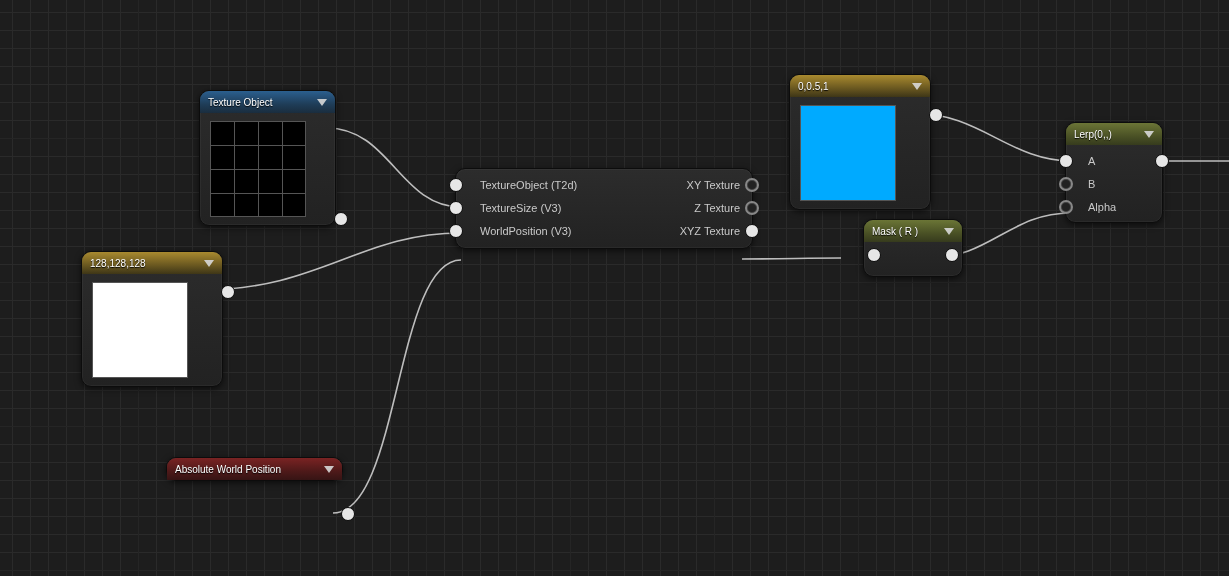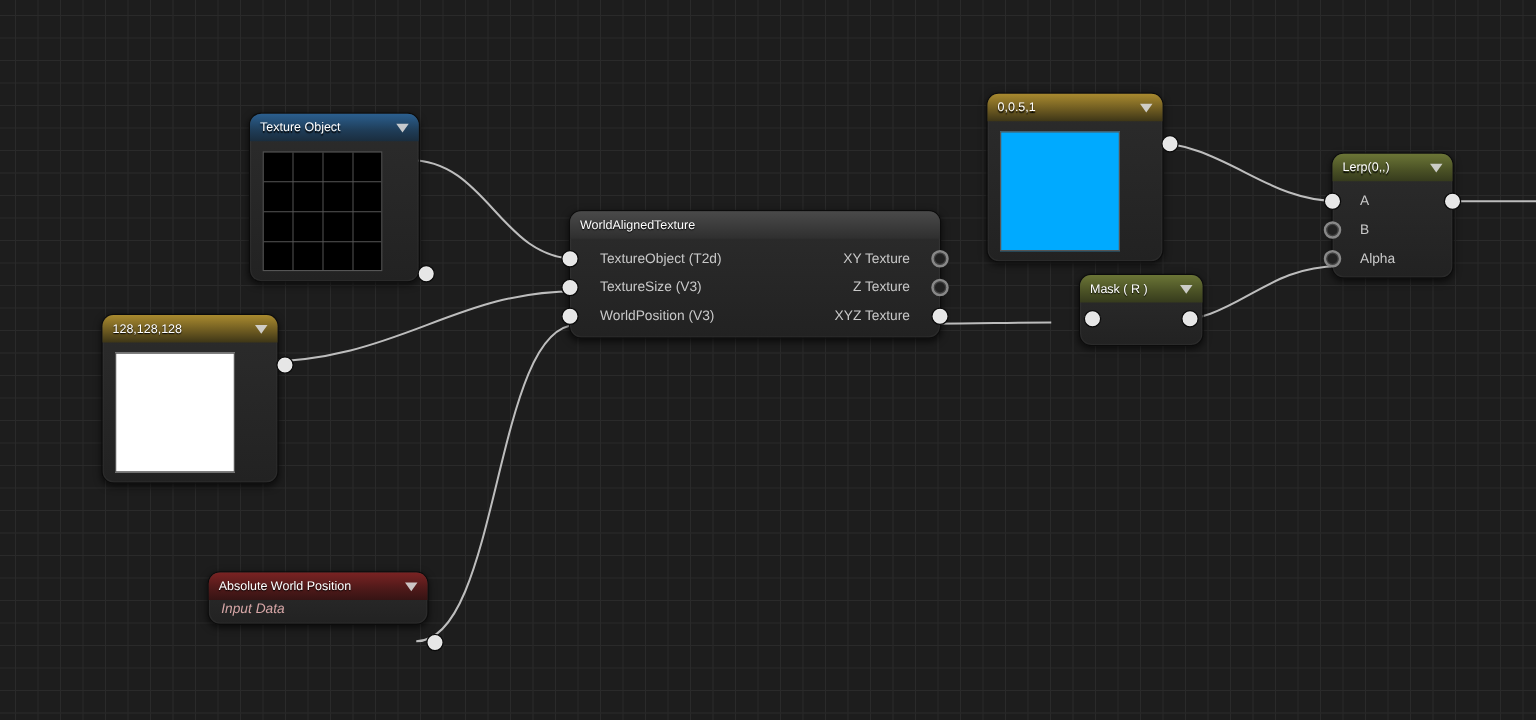--- a/index.html
+++ b/index.html
@@ -23,21 +23,21 @@
   .tri{width:0;height:0;border-left:5px solid transparent;border-right:5px solid transparent;border-top:7px solid #d8d8d8;opacity:.9}
   .body{padding:6px 8px}
   .swatch{width:94px;height:94px;border:1px solid #555;background:#fff;margin:2px}
   .texgrid{width:94px;height:94px;border:1px solid #555;background:#000;margin:2px;
     background-image:linear-gradient(#555 1px,transparent 1px),linear-gradient(90deg,#555 1px,transparent 1px);
     background-size:24px 24px;background-position:-1px -1px}
   .pin{position:absolute;width:12px;height:12px;border-radius:50%;background:#e6e6e6;border:1px solid #0a0a0a;box-shadow:0 0 0 1px rgba(255,255,255,.15) inset}
   .pin.hollow{background:#222;border:2px solid #888;width:10px;height:10px}
   .row{display:flex;align-items:center;height:23px;color:#c9c9c9;font-size:11px}
   .row .lbl{margin-left:16px}
-  .row .rlbl{margin-left:auto;margin-right:16px}
+  .row .rlbl{margin-left:auto;margin-right:4px}
   .pin-in{position:absolute;left:-7px}
   .pin-out{position:absolute;right:-7px}
   .sub{color:#d7a7a7;font-style:italic;font-size:11px;padding:1px 10px 6px}
 </style>
 </head>
 <body>
 
 <div class="grid"></div>
 
 <svg class="wires" width="1229" height="576">
@@ -83,28 +83,24 @@
       <div class="swatch" id="sw005" style="background: rgb(0, 170, 255);"></div>
     </div>
   <div class="pin" style="right:-13px;top:33px"></div>
 </div>
 
 <div class="node" style="left:166px;top:457px;width:175px">
   <div class="hdr hdr-red">
     <span>Absolute World Position</span>
     <span class="tri"></span>
   </div>
-  <div class="sub">Input Data</div>
   <div class="pin" style="right:-13px;top:49px"></div>
 </div>
 
 <div class="node" style="left:455px;top:168px;width:296px">
-  <div class="hdr hdr-grey">
-    <span>WorldAlignedTexture</span>
-  </div>
   <div class="body" style="padding:4px 8px 6px;position:relative">
     <div class="row">
         <span class="pin pin-in"></span>
         <span class="lbl">TextureObject (T2d)</span>
         <span class="rlbl">XY Texture</span>
         <span class="pin hollow pin-out"></span>
       </div>
     <div class="row">
         <span class="pin pin-in"></span>
         <span class="lbl">TextureSize (V3)</span>

